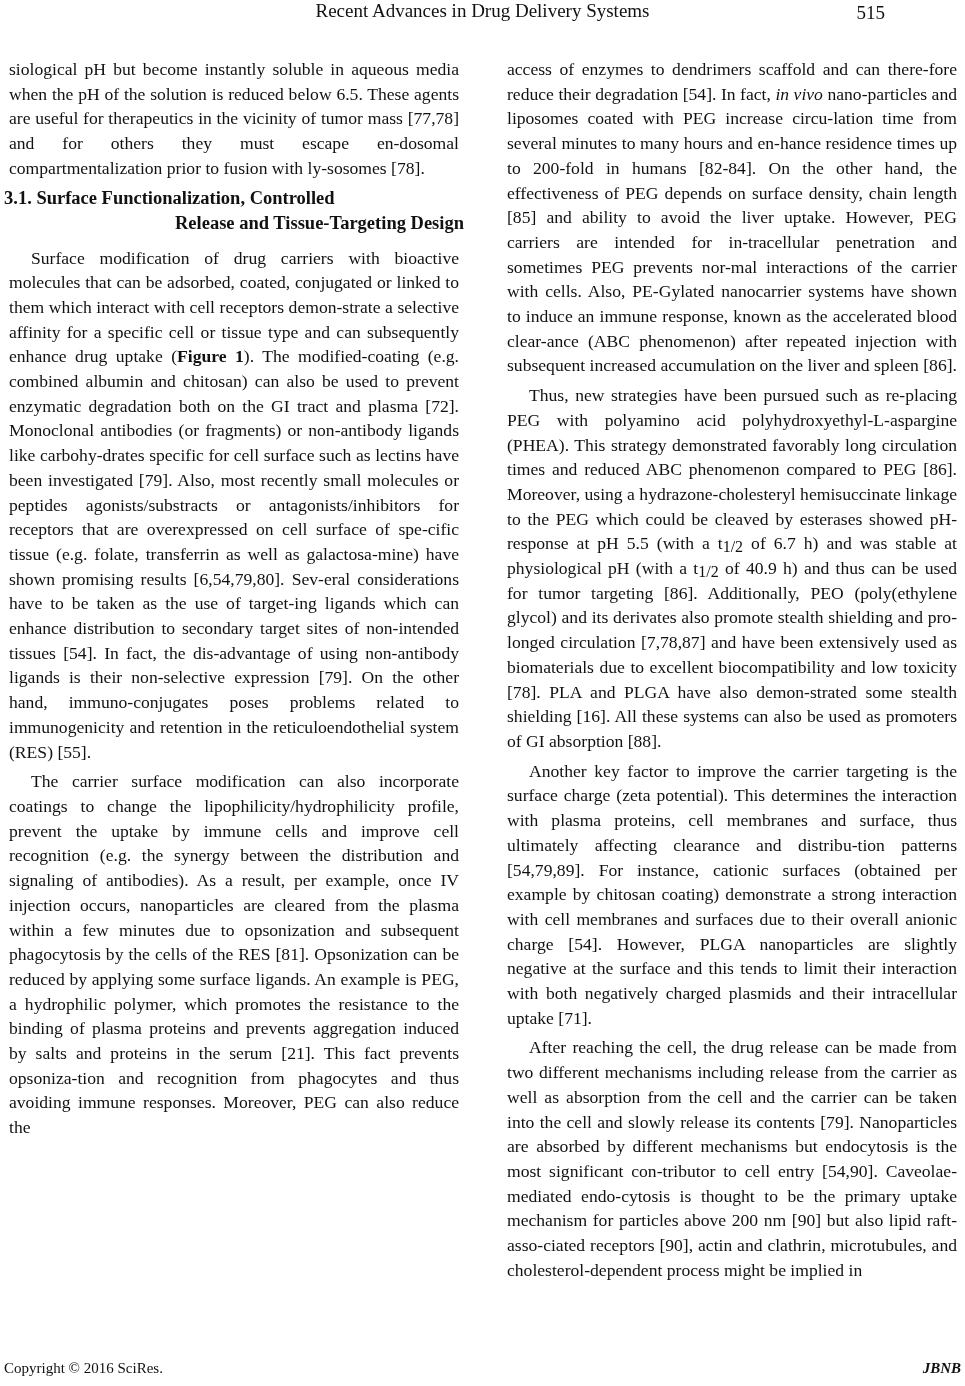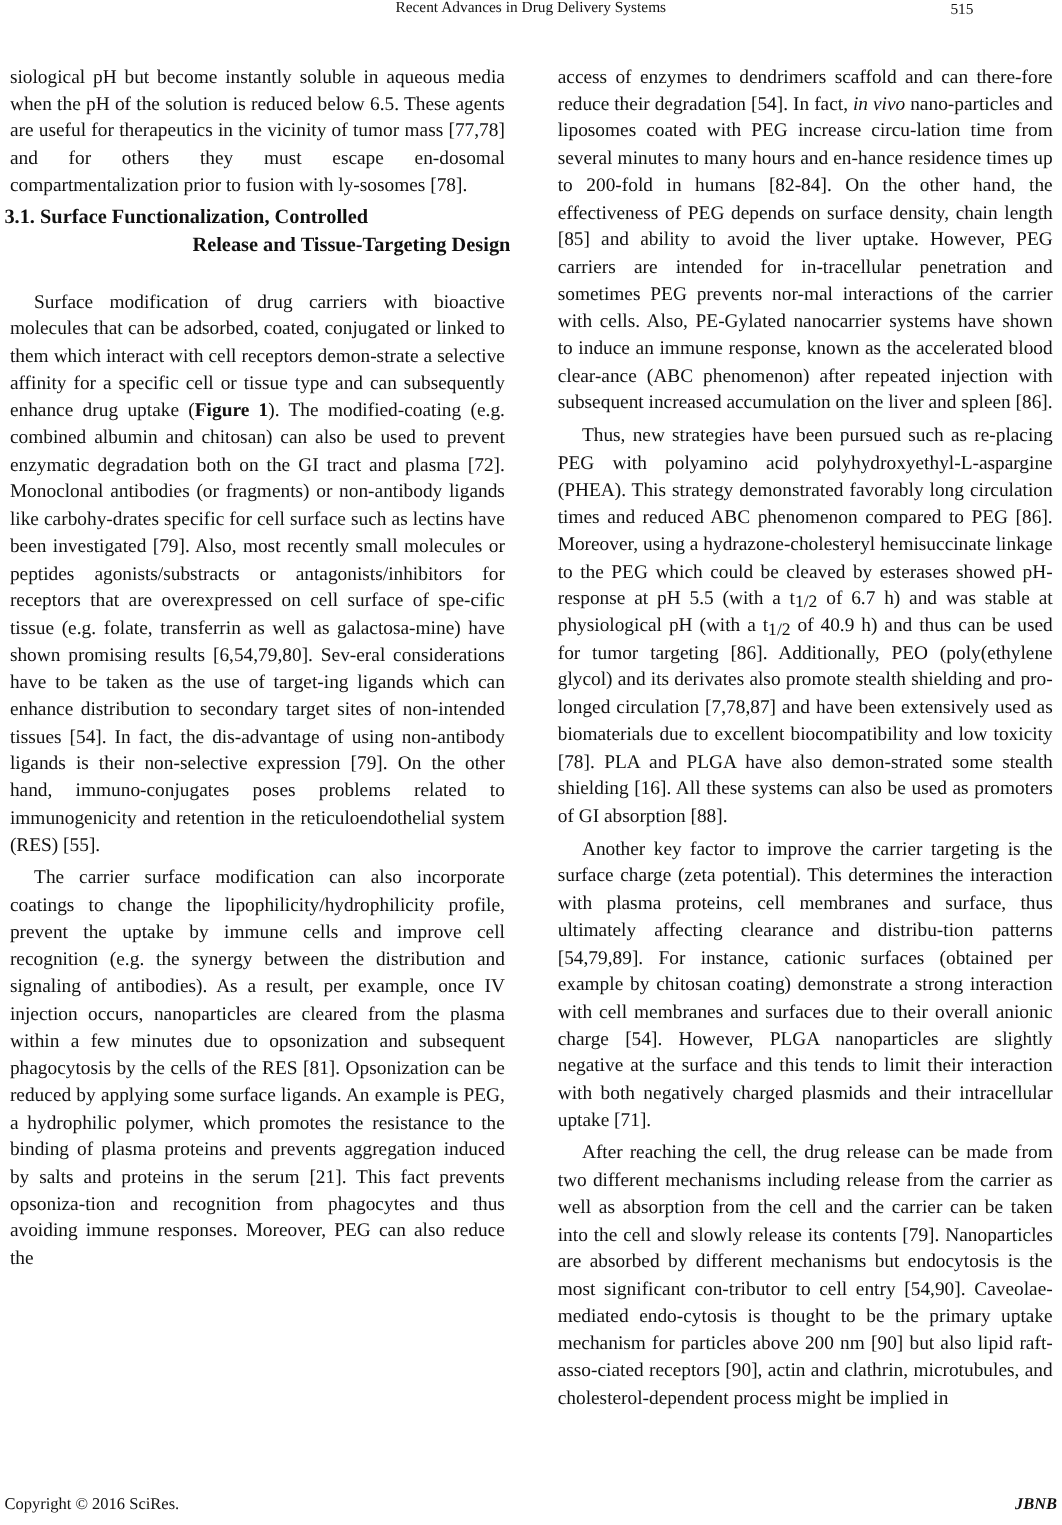--- a/index.html
+++ b/index.html
@@ -1,27 +1,27 @@
 <!DOCTYPE html>
 <html><head>
 <meta charset="utf-8">
 <style>
   html, body { margin: 0; padding: 0; background: #ffffff; }
   body { width: 965px; height: 1386px; position: relative; overflow: hidden; font-family: "Liberation Serif", "DejaVu Serif", serif; color: #111; }
-  .running-head { position: absolute; top: 0; left: 0; width: 889px; height: 24px; font-size: 14px; }
+  .running-head { position: absolute; top: 0; left: 0; width: 889px; height: 24px; font-size: 19px; }
   .running-head .title { position: absolute; left: 0; width: 965px; text-align: center; top: 0; }
   .running-head .pageno { position: absolute; right: 4px; top: 2px; }
   .col { position: absolute; top: 52px; width: 460px; font-size: 17.6px; line-height: 24.7px; }
   .col.left { left: 4px; }
   .col.right { left: 502px; }
   .col p { margin: 5px; text-align: justify; text-align-last: auto; }
   .col p.indent { text-indent: 22px; }
   .col p.gap { margin-top: 4px; }
   .h1 { font-weight: bold; font-size: 21px; margin: 10px 0 8px 0; line-height: 26px; }
-  .h2 { font-weight: bold; font-size: 18.5px; line-height: 25px; margin: 0 0 26px 0; }
+  .h2 { font-weight: bold; font-size: 18.5px; line-height: 25px; margin: 0 0 10px 0; }
   .h2 .l2 { display: block; padding-left: 36px; text-align: right; }
   sub { font-size: 16px; vertical-align: -3px; line-height: 0; }
   .footer { position: absolute; top: 1360px; left: 0; width: 965px; font-size: 15px; }
   .footer .copy { position: absolute; left: 4px; }
   .footer .journal { position: absolute; right: 4px; font-weight: bold; font-style: italic; }
 </style>
 </head>
 <body>
 
 <div class="running-head">

